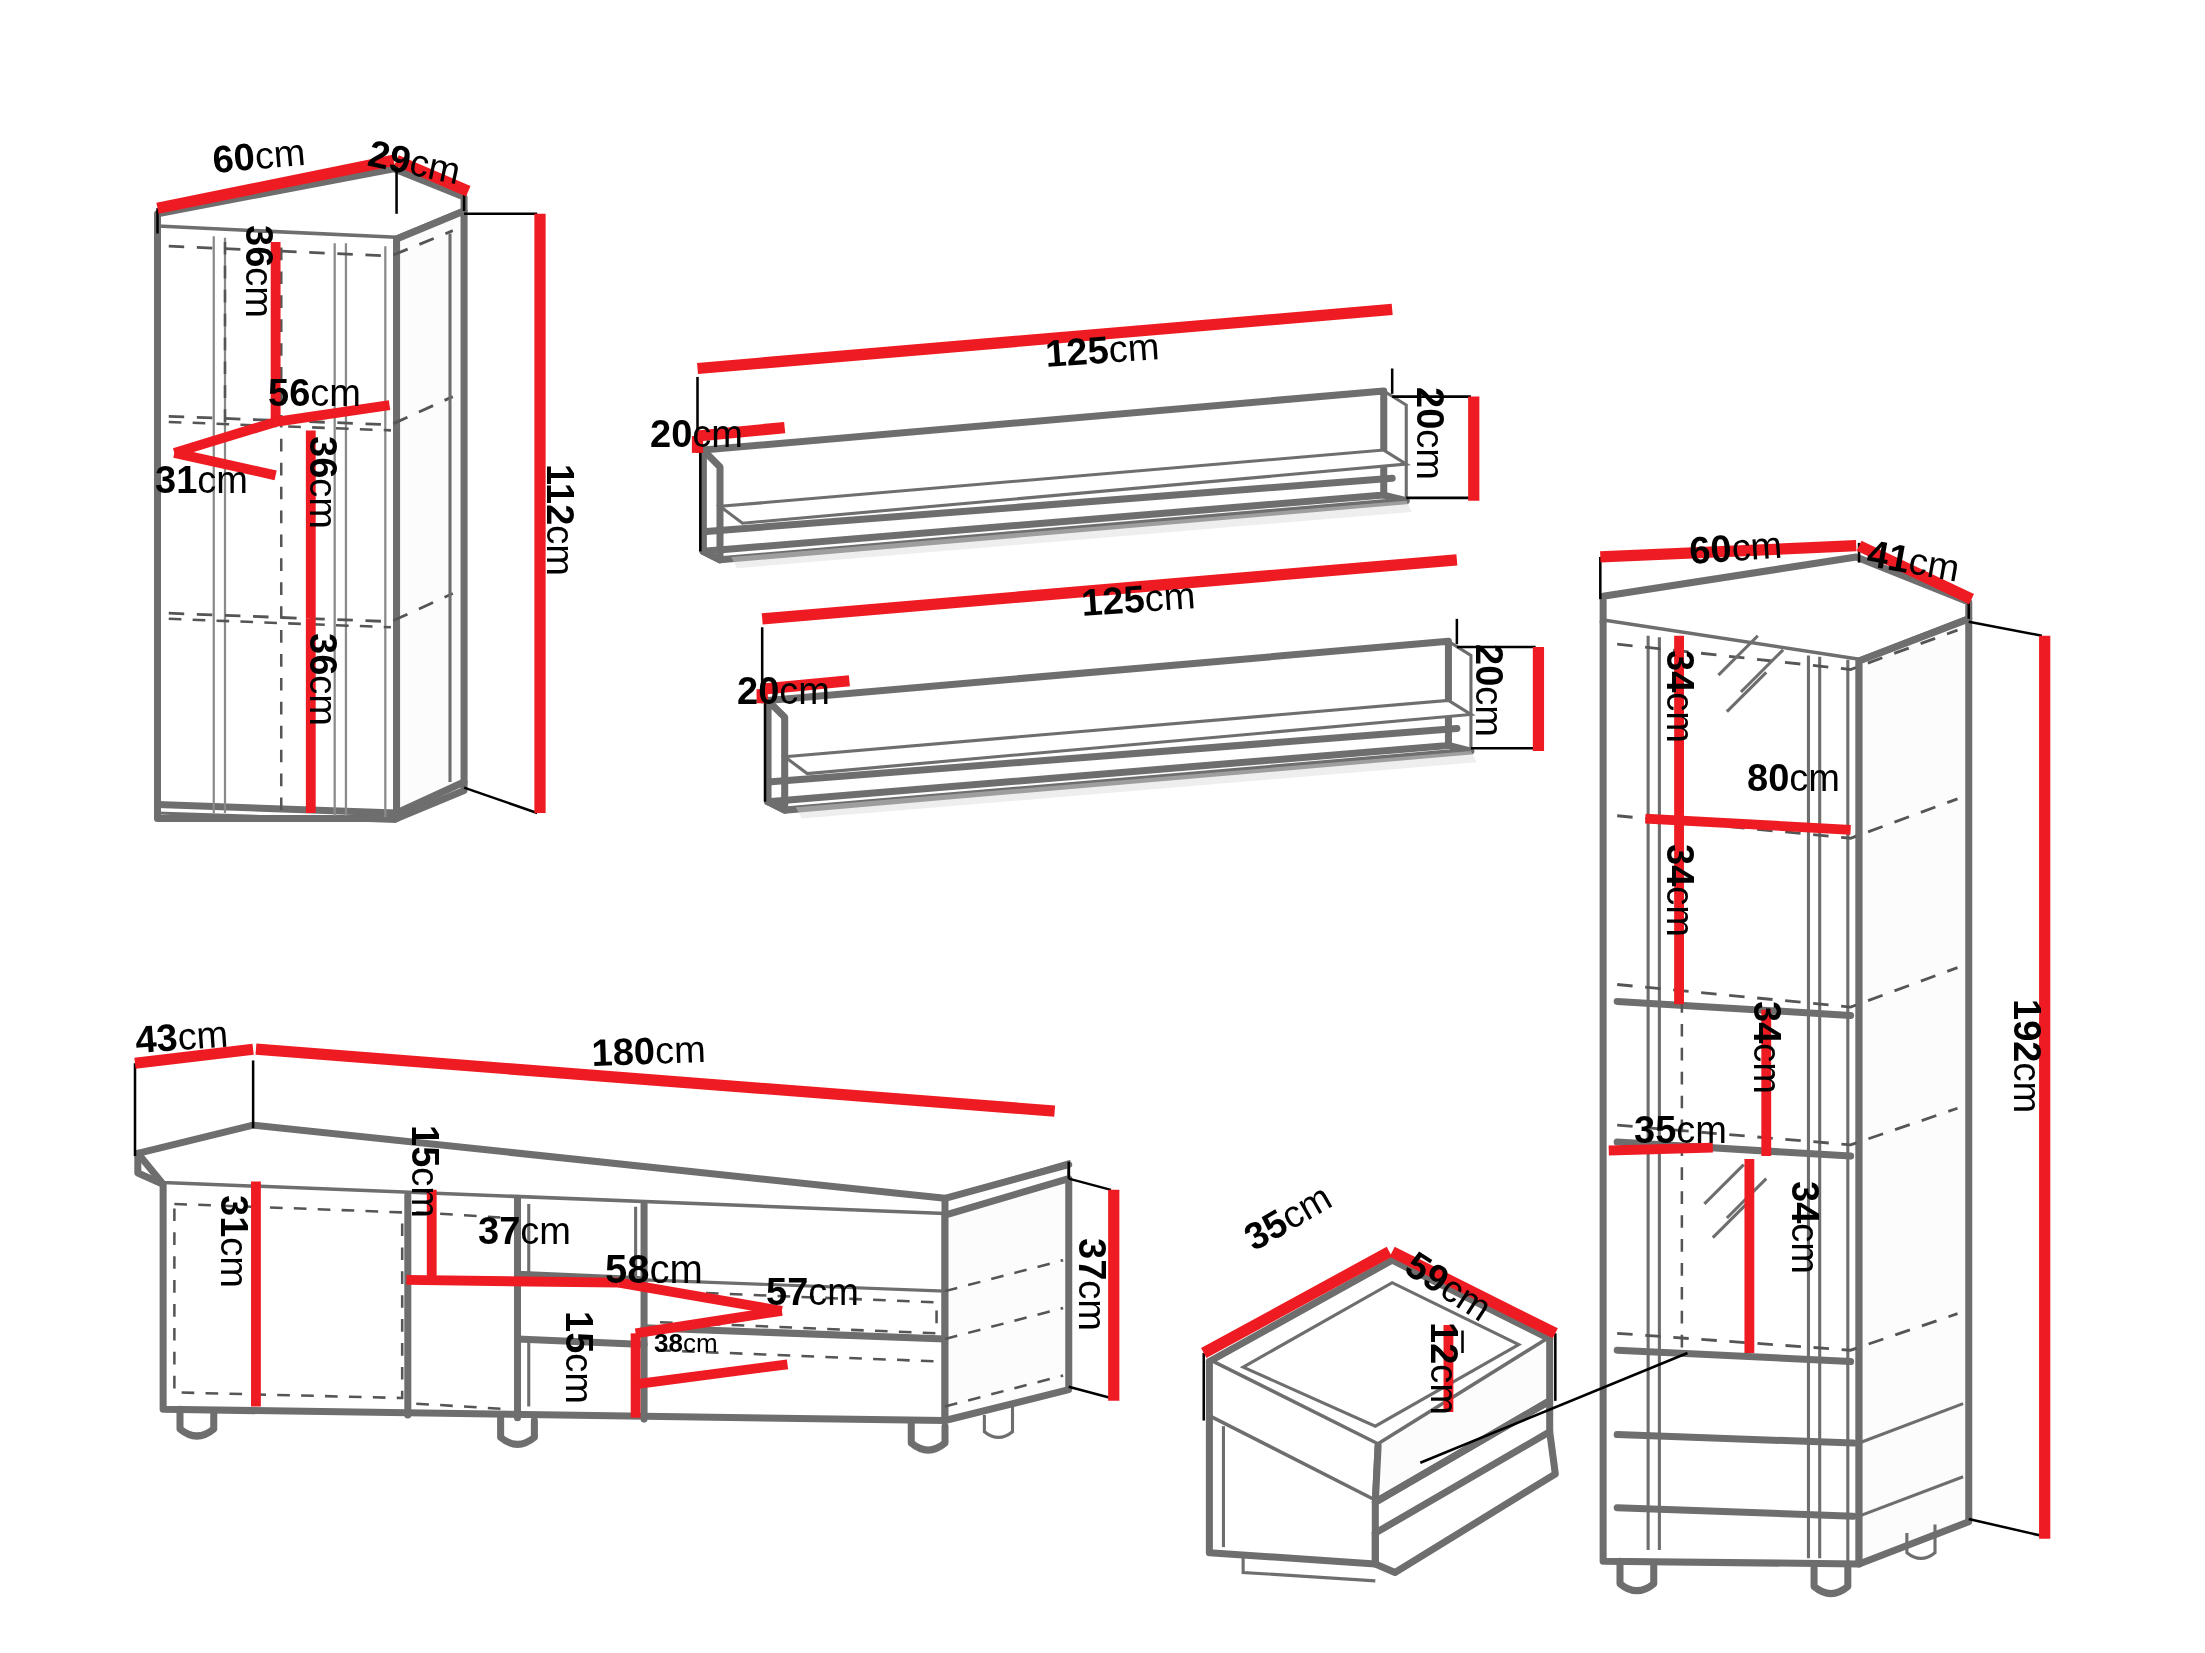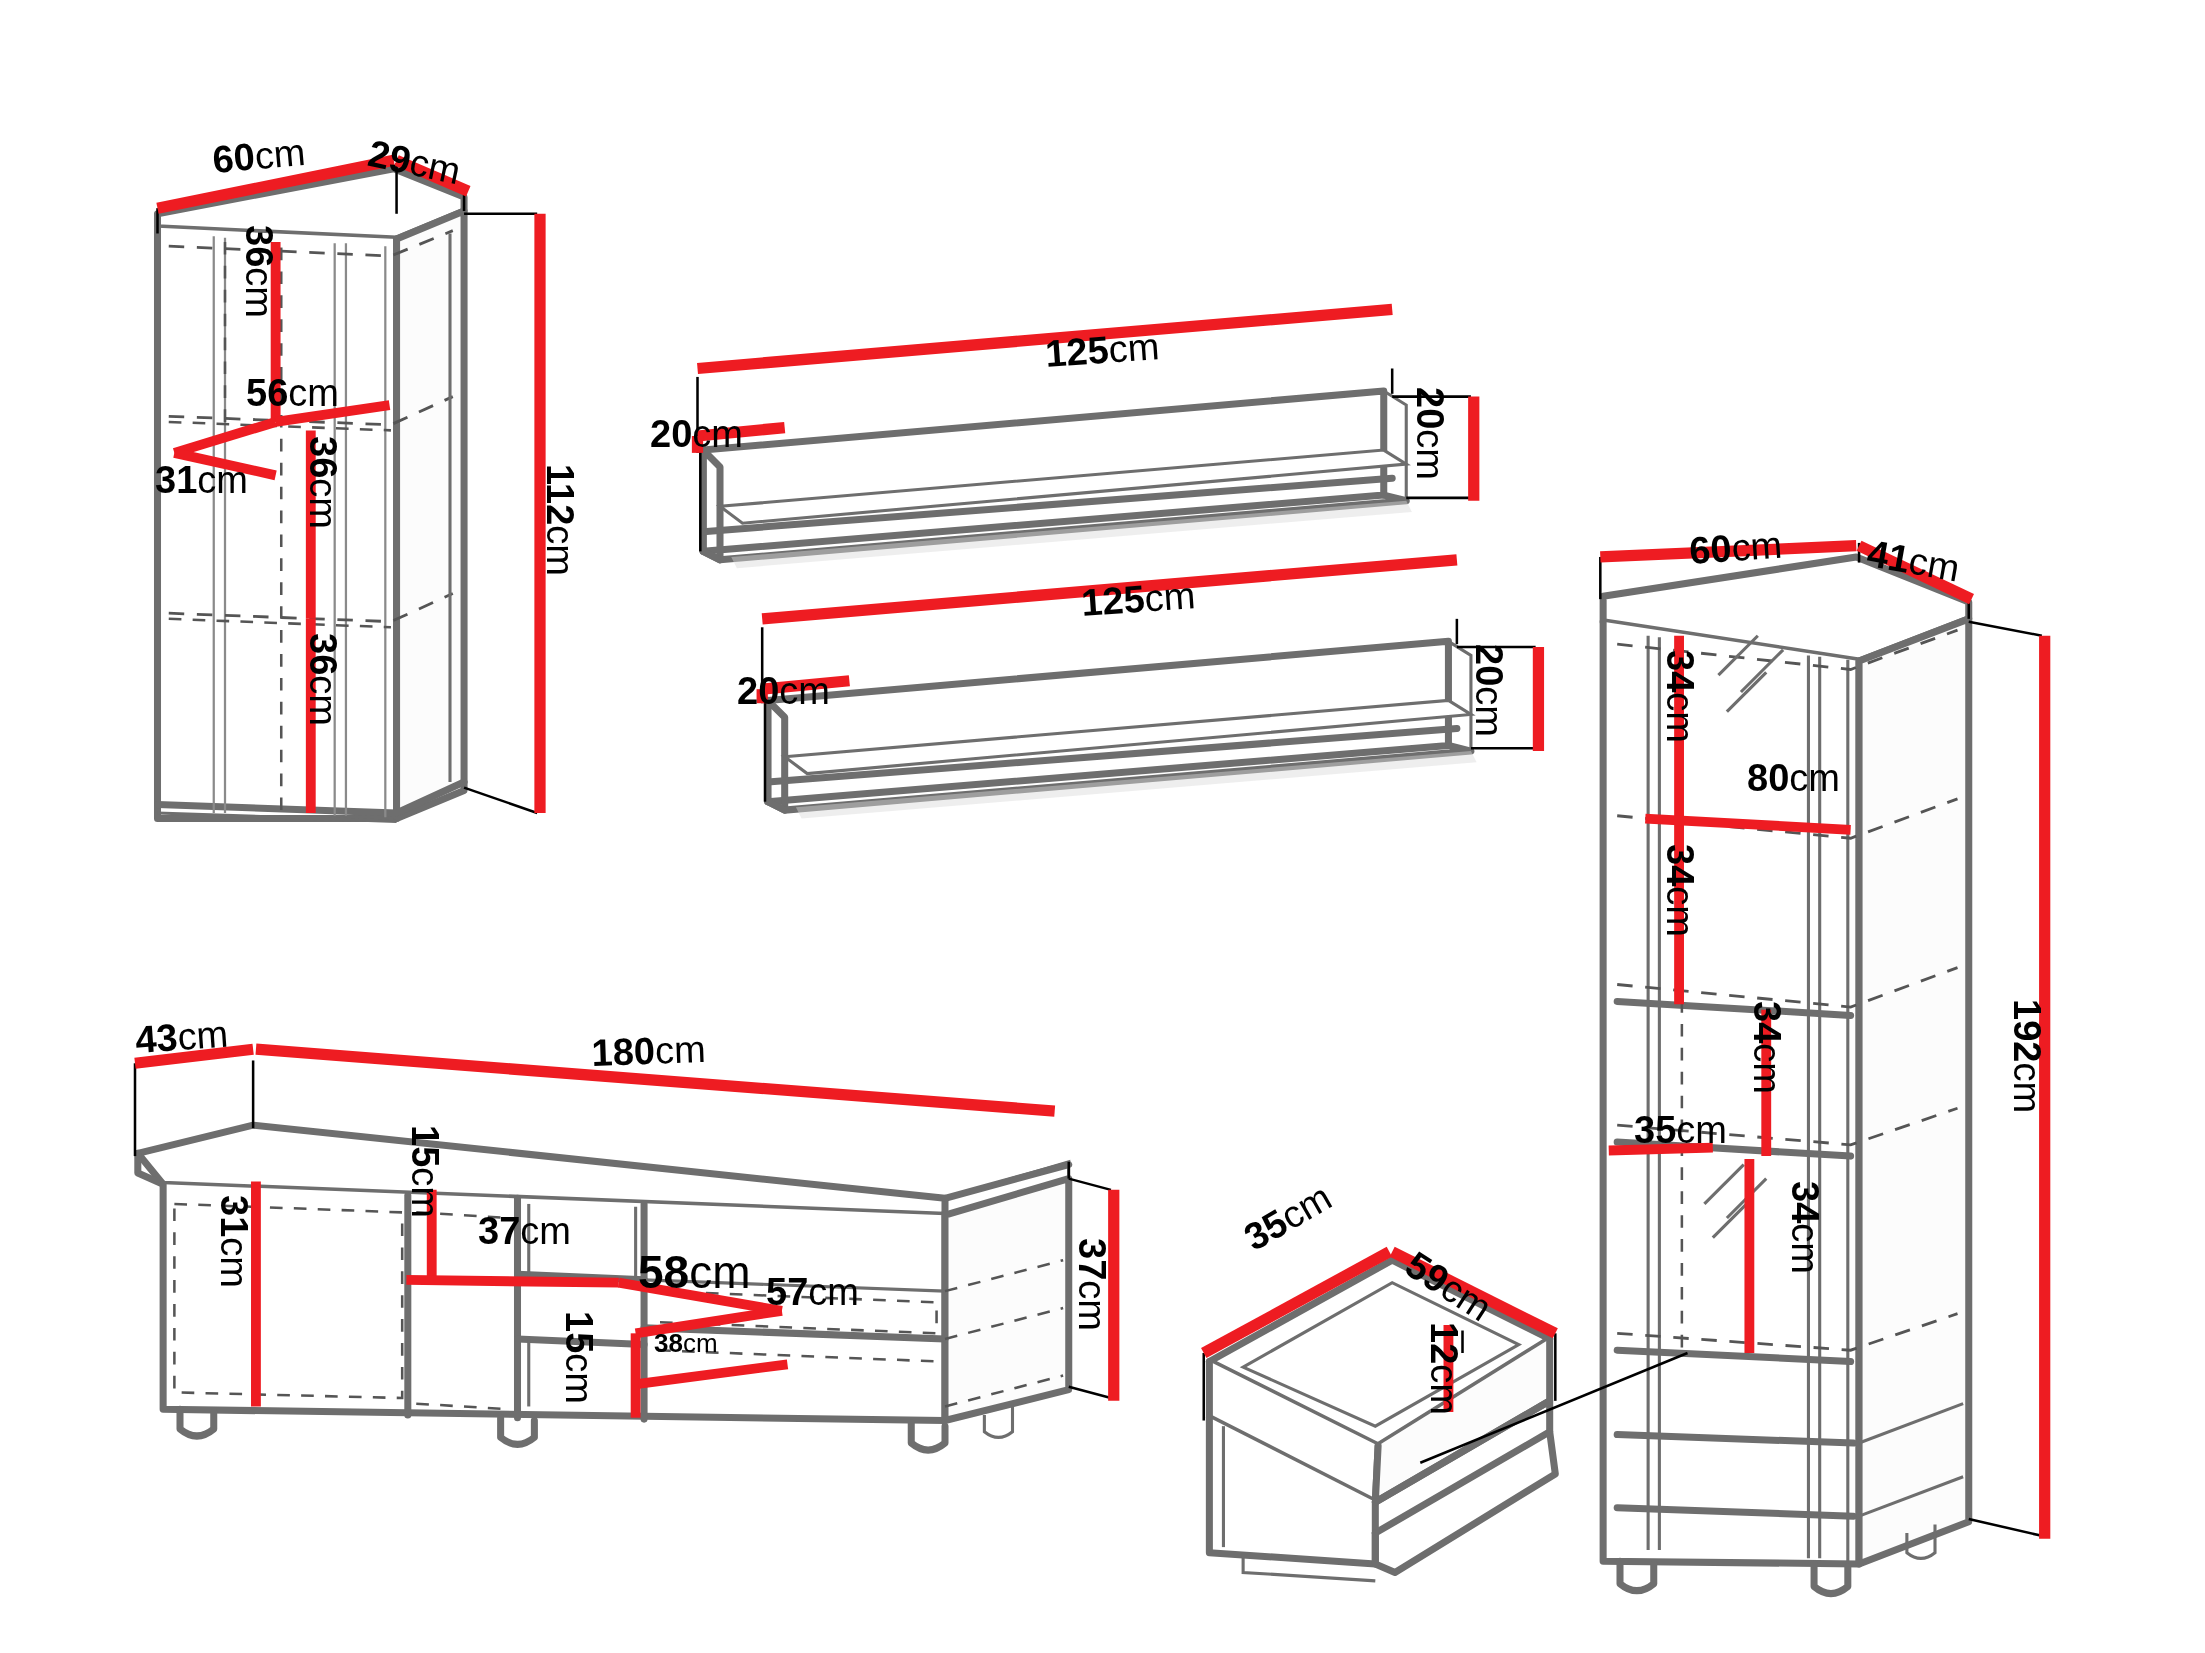--- a/index.html
+++ b/index.html
@@ -277,37 +277,37 @@
     <path class="rl" d="M1256,718 L1256,822"></path>
     <path class="rl" d="M1144,818 L1218,816"></path>
     <path class="rl" d="M1244,824 L1244,962"></path>
   </g>
 </svg>
 
 <div id="labels">
       <div class="lbl" style="left: 211px; top: 141px; font-size: 38px; transform: rotate(-5deg);"><span class="num">60</span><span class="unit">cm</span></div>
       <div class="lbl" style="left: 373px; top: 134px; font-size: 38px; transform: rotate(12deg);"><span class="num">29</span><span class="unit">cm</span></div>
       <div class="lbl" style="left: 278px; top: 225px; font-size: 38px; transform: rotate(90deg);"><span class="num">36</span><span class="unit">cm</span></div>
-      <div class="lbl" style="left: 246px; top: 374px; font-size: 38px; transform: rotate(0deg);"><span class="num">56</span><span class="unit">cm</span></div>
+      <div class="lbl" style="left: 268px; top: 374px; font-size: 38px; transform: rotate(0deg);"><span class="num">56</span><span class="unit">cm</span></div>
       <div class="lbl" style="left: 155px; top: 461px; font-size: 38px; transform: rotate(0deg);"><span class="num">31</span><span class="unit">cm</span></div>
       <div class="lbl" style="left: 342px; top: 436px; font-size: 38px; transform: rotate(90deg);"><span class="num">36</span><span class="unit">cm</span></div>
       <div class="lbl" style="left: 342px; top: 633px; font-size: 38px; transform: rotate(90deg);"><span class="num">36</span><span class="unit">cm</span></div>
       <div class="lbl" style="left: 579px; top: 464px; font-size: 38px; transform: rotate(90deg);"><span class="num">112</span><span class="unit">cm</span></div>
       <div class="lbl" style="left: 1044px; top: 335px; font-size: 38px; transform: rotate(-4deg);"><span class="num">125</span><span class="unit">cm</span></div>
       <div class="lbl" style="left: 650px; top: 415px; font-size: 38px; transform: rotate(0deg);"><span class="num">20</span><span class="unit">cm</span></div>
       <div class="lbl" style="left: 1449px; top: 387px; font-size: 38px; transform: rotate(90deg);"><span class="num">20</span><span class="unit">cm</span></div>
       <div class="lbl" style="left: 1080px; top: 584px; font-size: 38px; transform: rotate(-4deg);"><span class="num">125</span><span class="unit">cm</span></div>
       <div class="lbl" style="left: 737px; top: 672px; font-size: 38px; transform: rotate(0deg);"><span class="num">20</span><span class="unit">cm</span></div>
       <div class="lbl" style="left: 1508px; top: 644px; font-size: 38px; transform: rotate(90deg);"><span class="num">20</span><span class="unit">cm</span></div>
       <div class="lbl" style="left: 134px; top: 1021px; font-size: 38px; transform: rotate(-4deg);"><span class="num">43</span><span class="unit">cm</span></div>
       <div class="lbl" style="left: 591px; top: 1034px; font-size: 38px; transform: rotate(-2deg);"><span class="num">180</span><span class="unit">cm</span></div>
       <div class="lbl" style="left: 253px; top: 1195px; font-size: 38px; transform: rotate(90deg);"><span class="num">31</span><span class="unit">cm</span></div>
       <div class="lbl" style="left: 444px; top: 1125px; font-size: 38px; transform: rotate(90deg);"><span class="num">15</span><span class="unit">cm</span></div>
       <div class="lbl" style="left: 478px; top: 1212px; font-size: 38px; transform: rotate(0deg);"><span class="num">37</span><span class="unit">cm</span></div>
-      <div class="lbl" style="left: 638px; top: 1249px; font-size: 46px; transform: rotate(0deg);"><span class="num">58</span><span class="unit">cm</span></div>
+      <div class="lbl" style="left: 605px; top: 1249px; font-size: 40px; transform: rotate(0deg);"><span class="num">58</span><span class="unit">cm</span></div>
       <div class="lbl" style="left: 766px; top: 1273px; font-size: 38px; transform: rotate(0deg); text-align: right;"><span class="num">57</span><span class="unit">cm</span></div>
       <div class="lbl" style="left: 598px; top: 1311px; font-size: 38px; transform: rotate(90deg);"><span class="num">15</span><span class="unit">cm</span></div>
       <div class="lbl" style="left: 654px; top: 1330px; font-size: 26px; transform: rotate(0deg);"><span class="num">38</span><span class="unit">cm</span></div>
       <div class="lbl" style="left: 1111px; top: 1238px; font-size: 38px; transform: rotate(90deg);"><span class="num">37</span><span class="unit">cm</span></div>
       <div class="lbl" style="left: 1238px; top: 1224px; font-size: 38px; transform: rotate(-30deg);"><span class="num">35</span><span class="unit">cm</span></div>
       <div class="lbl" style="left: 1420px; top: 1245px; font-size: 38px; transform: rotate(33deg);"><span class="num">59</span><span class="unit">cm</span></div>
       <div class="lbl" style="left: 1463px; top: 1322px; font-size: 38px; transform: rotate(90deg);"><span class="num">12</span><span class="unit">cm</span></div>
       <div class="lbl" style="left: 1688px; top: 532px; font-size: 38px; transform: rotate(-4deg);"><span class="num">60</span><span class="unit">cm</span></div>
       <div class="lbl" style="left: 1871px; top: 534px; font-size: 38px; transform: rotate(10deg);"><span class="num">41</span><span class="unit">cm</span></div>
       <div class="lbl" style="left: 1699px; top: 650px; font-size: 38px; transform: rotate(90deg);"><span class="num">34</span><span class="unit">cm</span></div>

